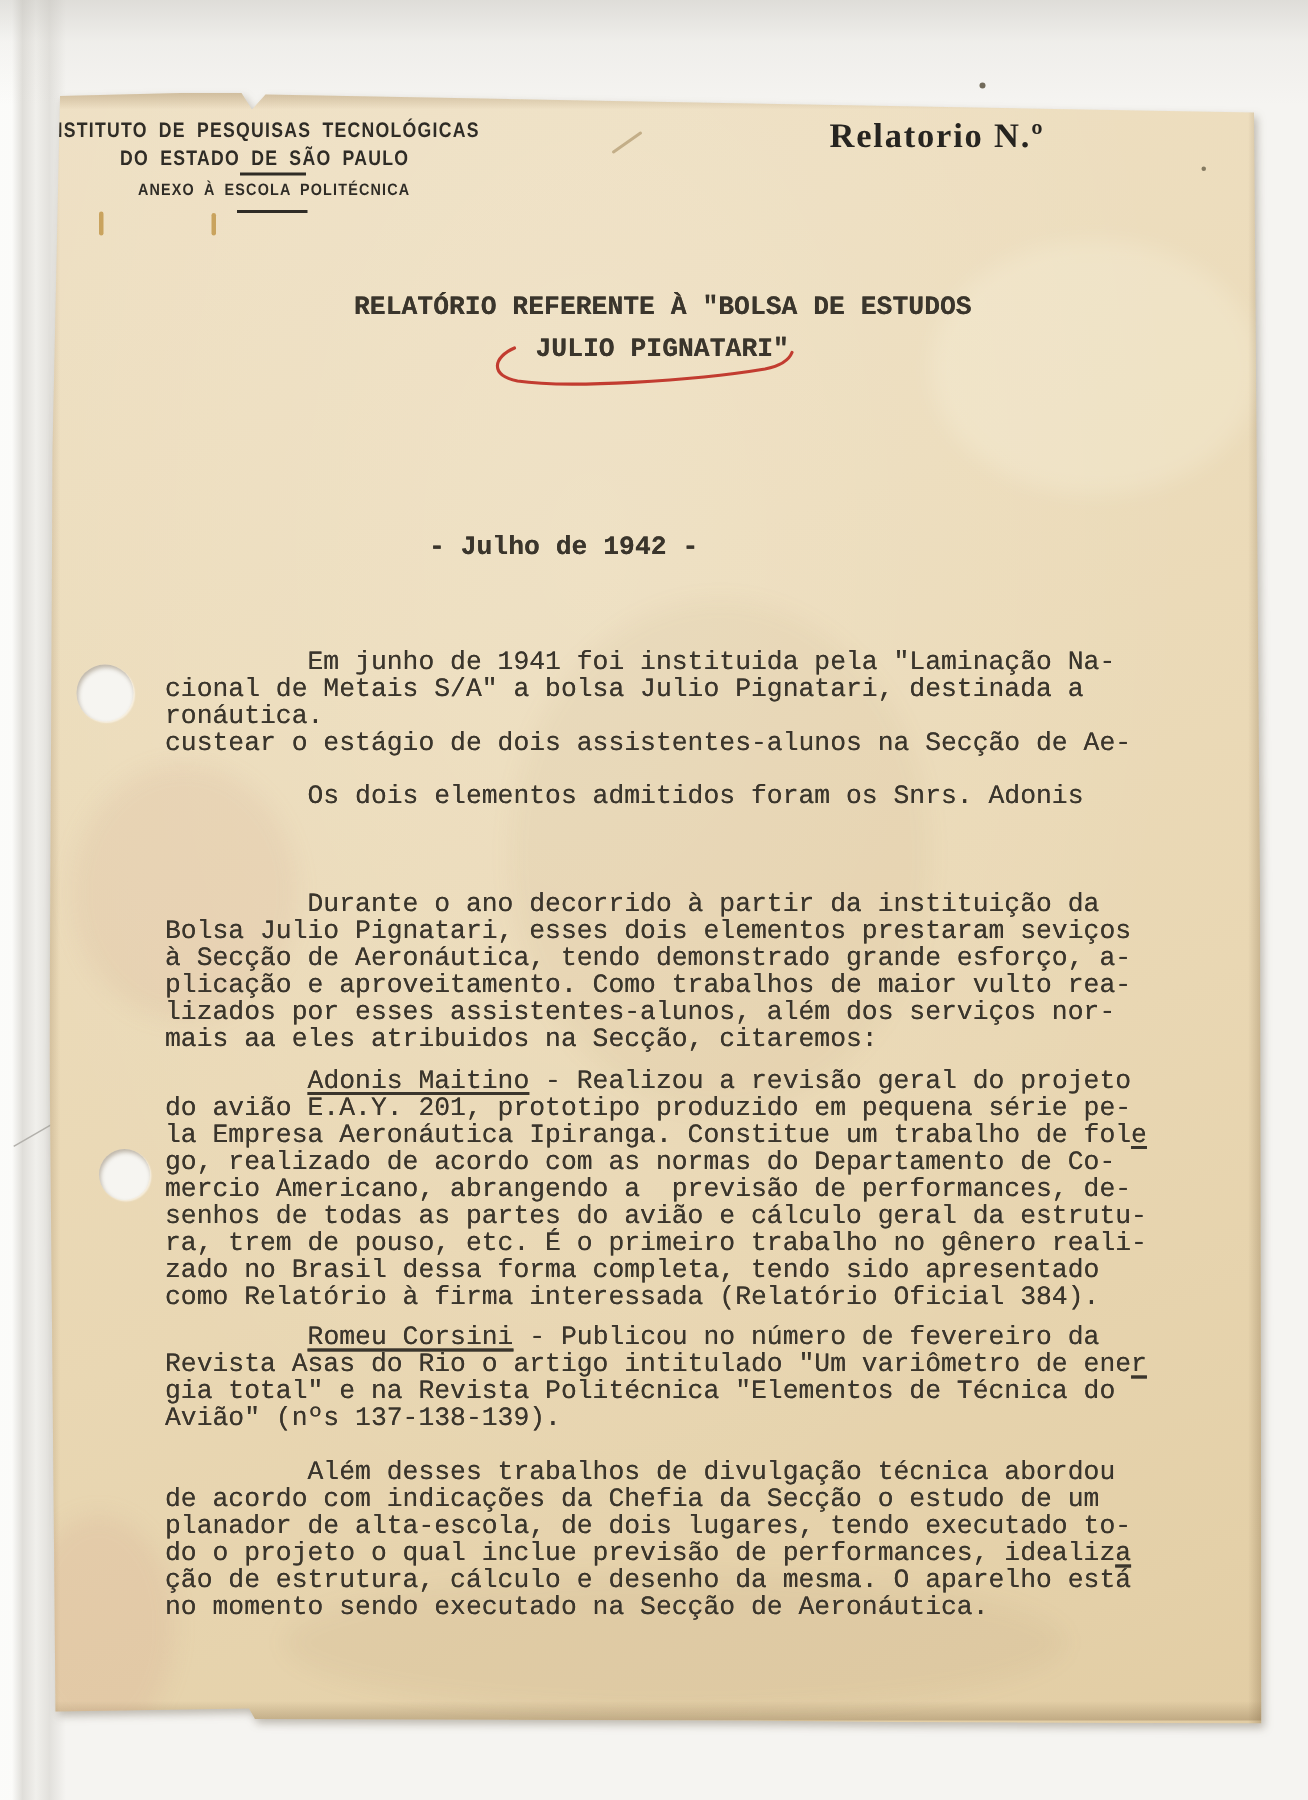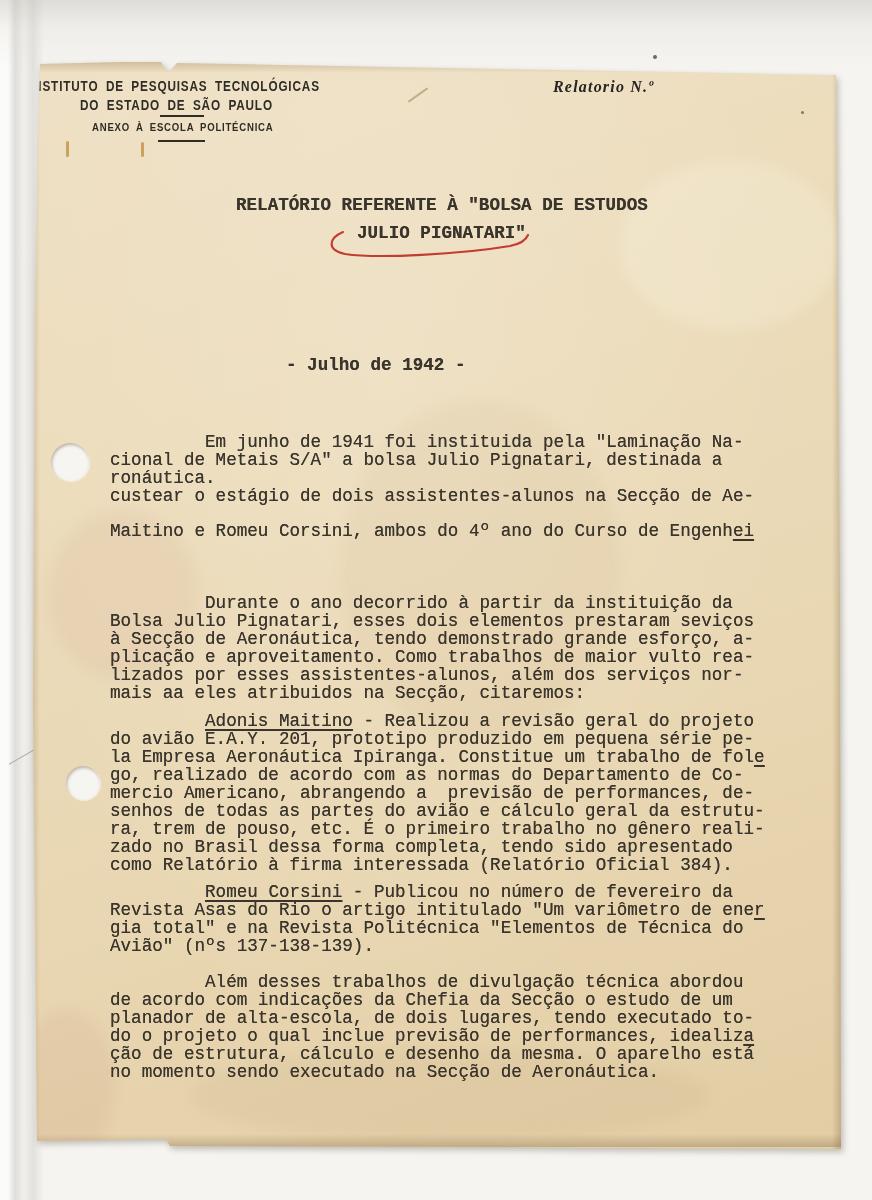--- a/index.html
+++ b/index.html
@@ -38,21 +38,21 @@
     box-shadow:inset 1px 2px 3px rgba(100,80,50,0.38), 1px 1px 1px rgba(255,255,255,0.55);}
 
   .lh{position:absolute;color:var(--letterhead-ink);font-weight:700;white-space:pre;transform-origin:0 50%;}
   .lh1{left:29px;top:78px;font-size:14px;letter-spacing:1px;word-spacing:4px;transform:scaleX(0.84);}
   .lh2{left:80px;top:97px;font-size:14px;letter-spacing:1px;word-spacing:4px;transform:scaleX(0.84);}
   .lh3{left:92px;top:121px;font-size:11px;letter-spacing:0.9px;word-spacing:3px;transform:scaleX(0.87);}
   .rule{position:absolute;height:1.5px;background:var(--letterhead-ink);}
   .rule1{left:160px;top:115px;width:44px;}
   .rule2{left:158px;top:140px;width:47px;}
   .report-no{position:absolute;left:553px;top:78px;font-family:"Liberation Serif",serif;
-    font-style:italic;font-weight:700;font-size:16px;letter-spacing:1.2px;color:#262420;white-space:pre;}
+    font-weight:700;font-size:23px;letter-spacing:1.2px;color:#262420;white-space:pre;}
 
   .typewriter{font-family:"Liberation Mono",monospace;font-weight:700;color:var(--ink);
     white-space:pre;text-shadow:0 0 0.4px rgba(58,53,44,0.85);}
   .t-abs{position:absolute;font-size:17.6px;line-height:18px;}
   .title1{left:236px;top:196px;}
   .title2{left:357px;top:224px;}
   .sub1{left:257px;top:301px;}
   .sub2{left:257px;top:319px;}
   .dateline{left:270px;top:356px;margin-left:16px;}
 
@@ -101,21 +101,21 @@
         <div class="typewriter t-abs title1">RELATÓRIO REFERENTE À "BOLSA DE ESTUDOS</div>
         <div class="typewriter t-abs title2">JULIO PIGNATARI"</div>
         <svg class="redmark" width="215" height="36" viewBox="0 0 215 36">
           <path d="M 23 6 C 9 12, 6 24, 25 28 C 58 33, 142 28, 190 20 C 200 18, 206 14, 208 9" fill="none" stroke-width="2.1" stroke-linecap="round" stroke="#c23c30"></path>
         </svg>
 
         <div class="typewriter t-abs dateline">- Julho de 1942 -</div>
 
         <div>
             <div class="para" style="top: 433px;"><div class="line"><span>         Em junho de 1941 foi instituida pela "Laminação Na-</span></div><div class="line"><span>cional de Metais S/A" a bolsa Julio Pignatari, destinada a</span></div><div class="line"><span>ronáutica.</span></div><div class="line"><span>custear o estágio de dois assistentes-alunos na Secção de Ae-</span></div></div>
-            <div class="para" style="top: 522px;"><div class="line"><span>Maitino e Romeu Corsini, ambos do 4º ano do Curso de Engenh</span><span class="u">ei</span></div></div>
+            <div class="para" style="top: 522px;"><div class="line"><span>         Os dois elementos admitidos foram os Snrs. Adonis</span></div></div>
             <div class="para" style="top: 594px;"><div class="line"><span>         Durante o ano decorrido à partir da instituição da</span></div><div class="line"><span>Bolsa Julio Pignatari, esses dois elementos prestaram seviços</span></div><div class="line"><span>à Secção de Aeronáutica, tendo demonstrado grande esforço, a-</span></div><div class="line"><span>plicação e aproveitamento. Como trabalhos de maior vulto rea-</span></div><div class="line"><span>lizados por esses assistentes-alunos, além dos serviços nor-</span></div><div class="line"><span>mais aa eles atribuidos na Secção, citaremos:</span></div></div>
             <div class="para" style="top: 712px;"><div class="line"><span>         </span><span class="u">Adonis Maitino</span><span> - Realizou a revisão geral do projeto</span></div><div class="line"><span>do avião E.A.Y. 201, prototipo produzido em pequena série pe-</span></div><div class="line"><span>la Empresa Aeronáutica Ipiranga. Constitue um trabalho de fol</span><span class="u">e</span></div><div class="line"><span>go, realizado de acordo com as normas do Departamento de Co-</span></div><div class="line"><span>mercio Americano, abrangendo a  previsão de performances, de-</span></div><div class="line"><span>senhos de todas as partes do avião e cálculo geral da estrutu-</span></div><div class="line"><span>ra, trem de pouso, etc. É o primeiro trabalho no gênero reali-</span></div><div class="line"><span>zado no Brasil dessa forma completa, tendo sido apresentado</span></div><div class="line"><span>como Relatório à firma interessada (Relatório Oficial 384).</span></div></div>
             <div class="para" style="top: 883px;"><div class="line"><span>         </span><span class="u">Romeu Corsini</span><span> - Publicou no número de fevereiro da</span></div><div class="line"><span>Revista Asas do Rio o artigo intitulado "Um variômetro de ene</span><span class="u">r</span></div><div class="line"><span>gia total" e na Revista Politécnica "Elementos de Técnica do</span></div><div class="line"><span>Avião" (nºs 137-138-139).</span></div></div>
             <div class="para" style="top: 973px;"><div class="line"><span>         Além desses trabalhos de divulgação técnica abordou</span></div><div class="line"><span>de acordo com indicações da Chefia da Secção o estudo de um</span></div><div class="line"><span>planador de alta-escola, de dois lugares, tendo executado to-</span></div><div class="line"><span>do o projeto o qual inclue previsão de performances, idealiz</span><span class="u">a</span></div><div class="line"><span>ção de estrutura, cálculo e desenho da mesma. O aparelho está</span></div><div class="line"><span>no momento sendo executado na Secção de Aeronáutica.</span></div></div>
           </div>
 
         <div class="hole" style="left:51px;top:443px;width:38px;height:38px;"></div>
         <div class="hole" style="left:66px;top:766px;width:34px;height:34px;"></div>
 
       </div>

